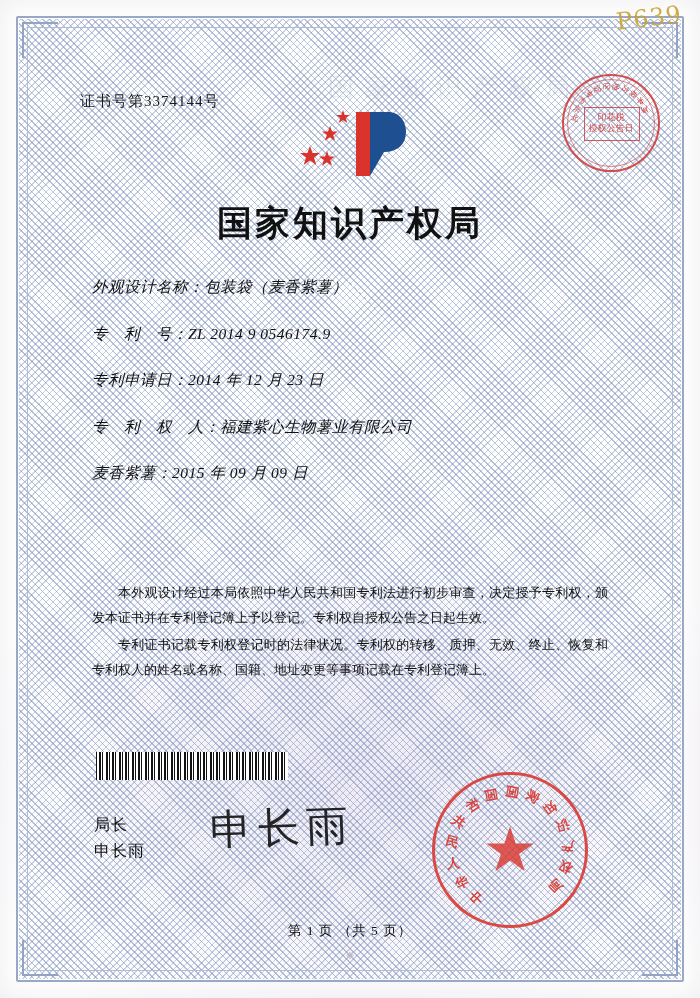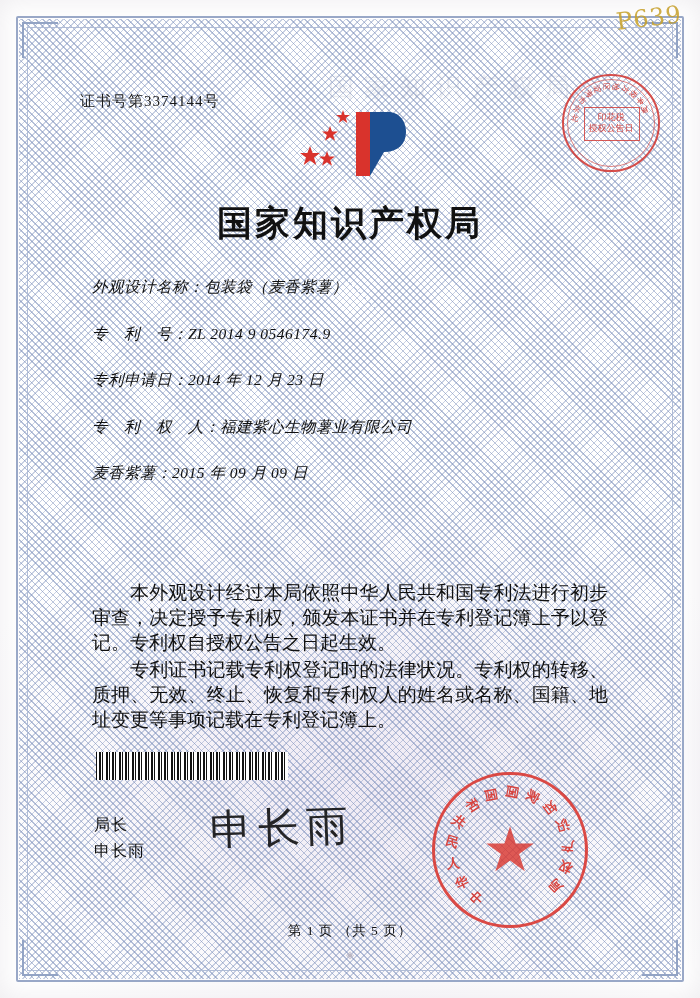--- a/index.html
+++ b/index.html
@@ -198,21 +198,21 @@
   .field .v {
     letter-spacing: 0.5px;
   }
 
   
   .body-text {
     position: absolute;
     left: 92px;
     top: 580px;
     width: 516px;
-    font-size: 19px;
+    font-size: 13px;
     line-height: 25px;
     color: #111;
     text-align: justify;
   }
   .body-text p {
     margin: 0 0 2px 0;
     text-indent: 2em;
   }
 
   

